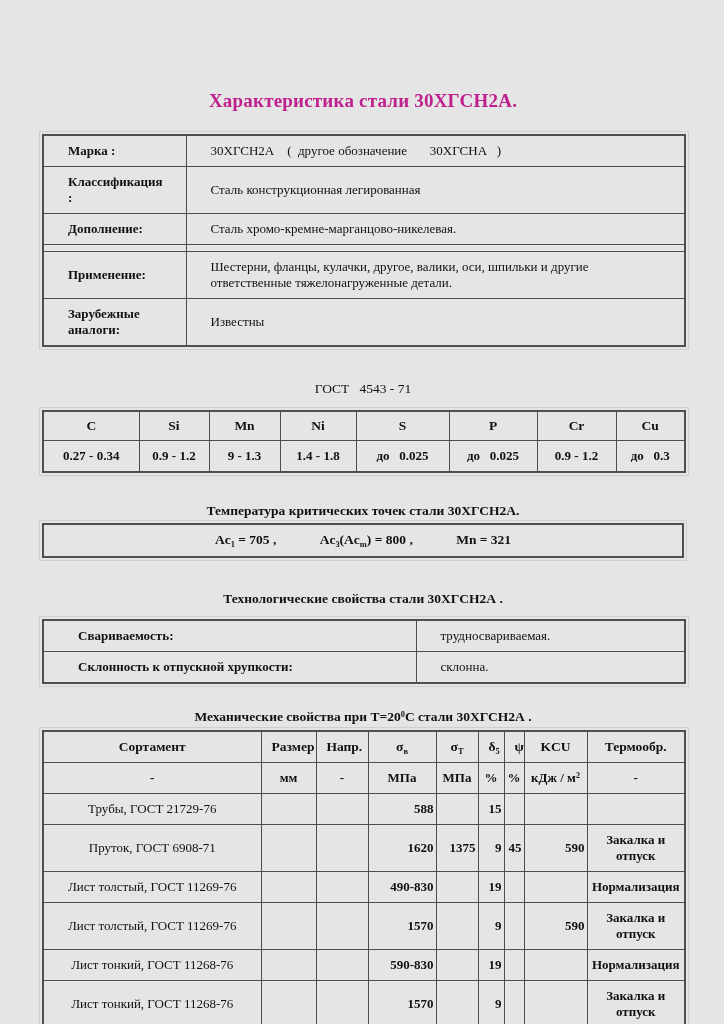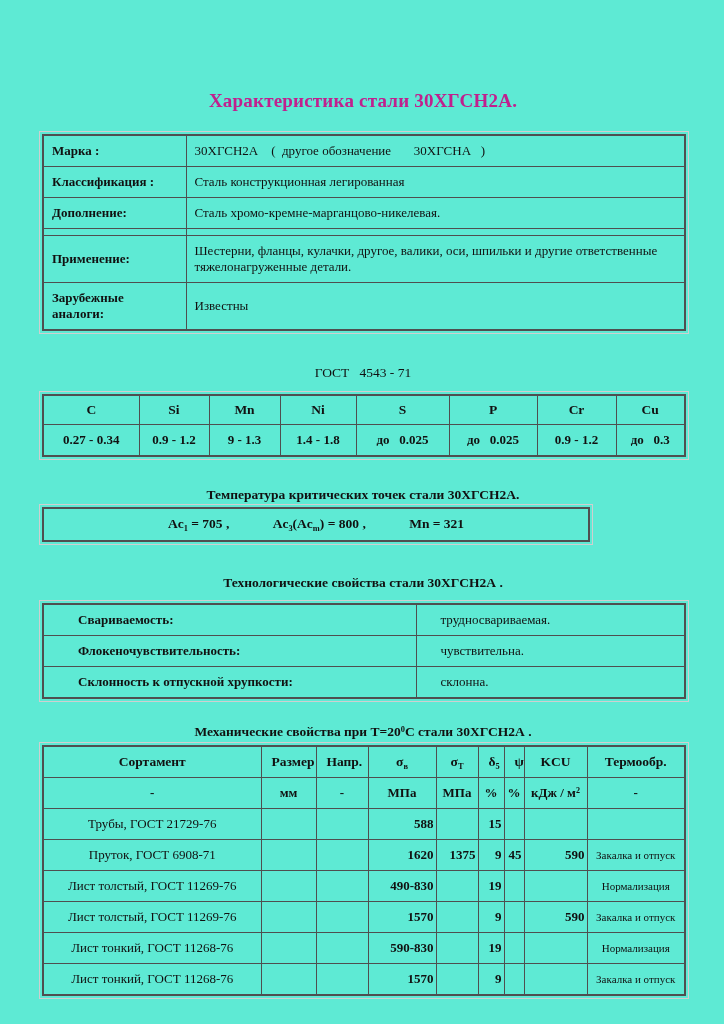--- a/index.html
+++ b/index.html
@@ -1,59 +1,59 @@
 <!DOCTYPE html>
 <html style="--color-title: #c0208e; --color-border: #4f4f4f;"><head>
 <meta charset="utf-8">
 <style>
   html,body{margin:0;padding:0;background:#fff;}
   .page{
-    width:724px;height:1024px;overflow:hidden;background:#5eead4;
+    width:724px;height:1024px;overflow:hidden;background:#e5e5e5;
     font-family:"Liberation Serif","DejaVu Serif",serif;color:#111;
     box-sizing:border-box;padding:90px 40px 0 42px;
   }
   .title{
     text-align:center;font-size:19px;font-weight:bold;margin:0 0 22px 0;
     color:var(--color-title,#c0208e);letter-spacing:.2px;
   }
   table{border-collapse:collapse;width:642px;table-layout:fixed;}
   table.framed{border:2px solid var(--color-border,#4f4f4f);outline:1px solid #cfcfcf;outline-offset:2px;}
   td,th{border:1px solid var(--color-border,#4f4f4f);font-size:13px;vertical-align:middle;}
   
-  .info-table td{padding:7px 8px;}
+  .info-table td{padding:7px 24px;}
   .info-table td.lbl{font-weight:bold;}
   .info-table td.val{white-space:pre-wrap;}
   .info-table tr.gap td{height:6px;padding:0;}
   
   .sec{margin-top:34px;}
   .sec-h{text-align:center;font-weight:bold;font-size:13.5px;white-space:pre-wrap;}
   .gost{text-align:center;font-size:13.5px;margin-top:3px;white-space:pre-wrap;}
   
   .chem-table{margin-top:13px;}
   .chem-table th{padding:6px 2px;font-size:13.5px;}
   .chem-table td{padding:7px 2px;text-align:center;font-weight:bold;white-space:pre-wrap;}
   
   .crit-box{
-    width:548px;box-sizing:border-box;margin-top:4px;padding:7px 4px;
+    width:642px;box-sizing:border-box;margin-top:4px;padding:7px 4px;
     border:2px solid var(--color-border,#4f4f4f);outline:1px solid #cfcfcf;outline-offset:2px;
     text-align:center;font-weight:bold;font-size:13.5px;
   }
   .crit-item{display:inline-block;margin:0 20px;}
   
   .tech-table{margin-top:12px;}
   .tech-table td{padding:7px 8px;}
   .tech-table td.lbl{font-weight:bold;padding-left:34px;}
   .tech-table td.val{padding-left:24px;}
   
   .mech-table{margin-top:5px;}
   .mech-table th{padding:7px 10px;font-size:13.5px;text-align:center;}
   .mech-table td{padding:7px 2px;text-align:center;}
   .mech-table td.u{font-weight:bold;}
   .mech-table td.b{font-weight:bold;text-align:right;}
-  .mech-table td.sm{font-size:11px;font-weight:normal;}
+  .mech-table td.sm{font-size:13px;font-weight:bold;}
   sub{font-size:.62em;vertical-align:-0.3em;font-weight:inherit;}
   sup{font-size:.62em;vertical-align:.5em;font-weight:inherit;}
 </style>
 </head>
 <body>
 
 <div class="page">
 
   <h1 class="title">Характеристика стали 30ХГСН2А.</h1>
 
@@ -141,24 +141,20 @@
     <div class="sec-h">Технологические свойства стали 30ХГСН2А .</div>
     <table class="tech-table framed">
       <colgroup>
           <col style="width:373px">
           <col style="width:269px">
         </colgroup>
       <tbody>
           <tr>
         <td class="lbl">Свариваемость:</td>
         <td class="val">трудносвариваемая.</td>
-      </tr>
-      <tr>
-        <td class="lbl">Флокеночувствительность:</td>
-        <td class="val">чувствительна.</td>
       </tr>
       <tr>
         <td class="lbl">Склонность к отпускной хрупкости:</td>
         <td class="val">склонна.</td>
       </tr>
     </tbody>
       </table>
   </div>
 
   <div class="sec" style="margin-top:25px">

